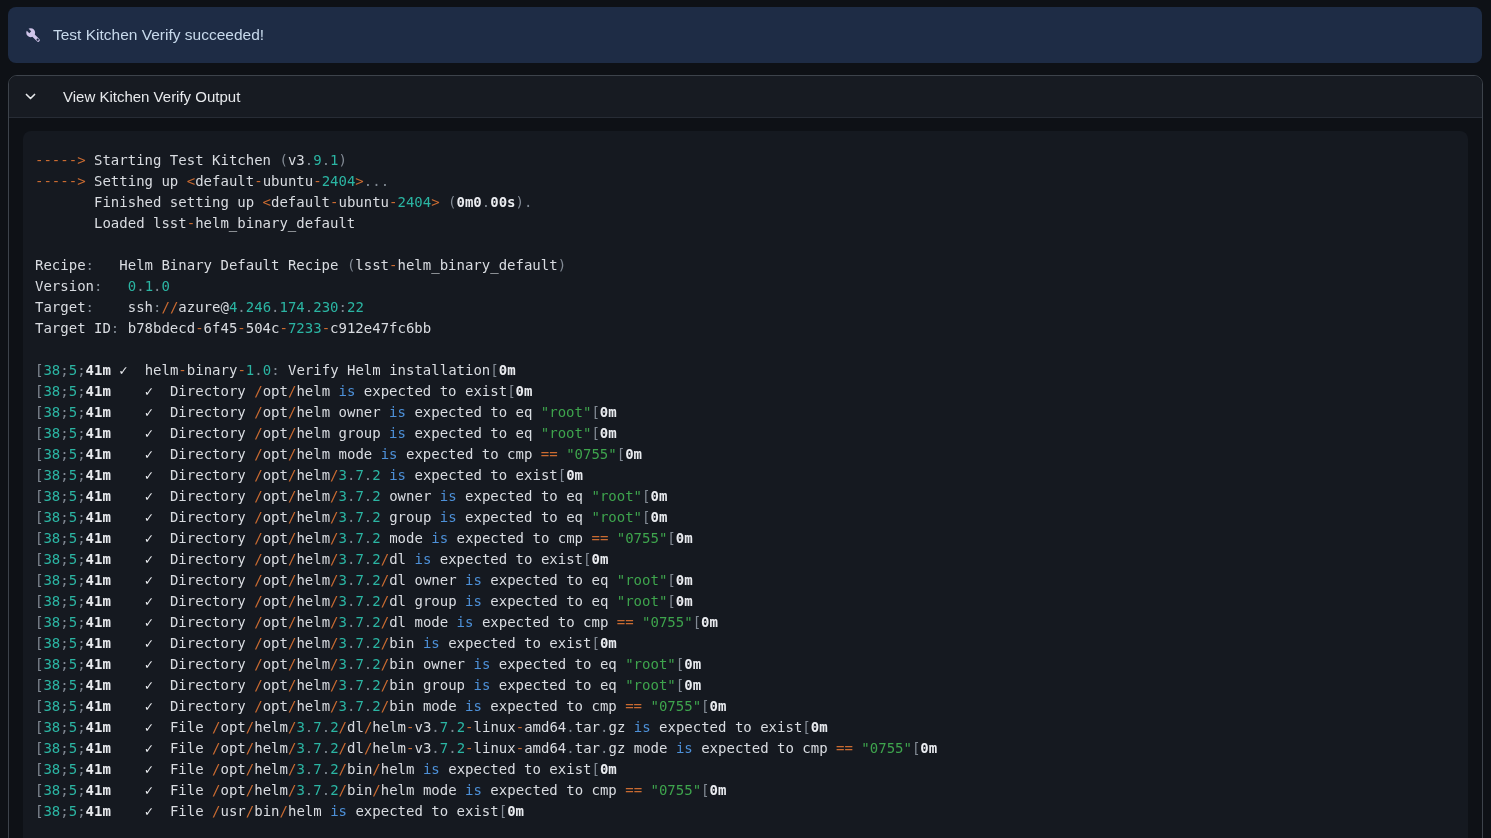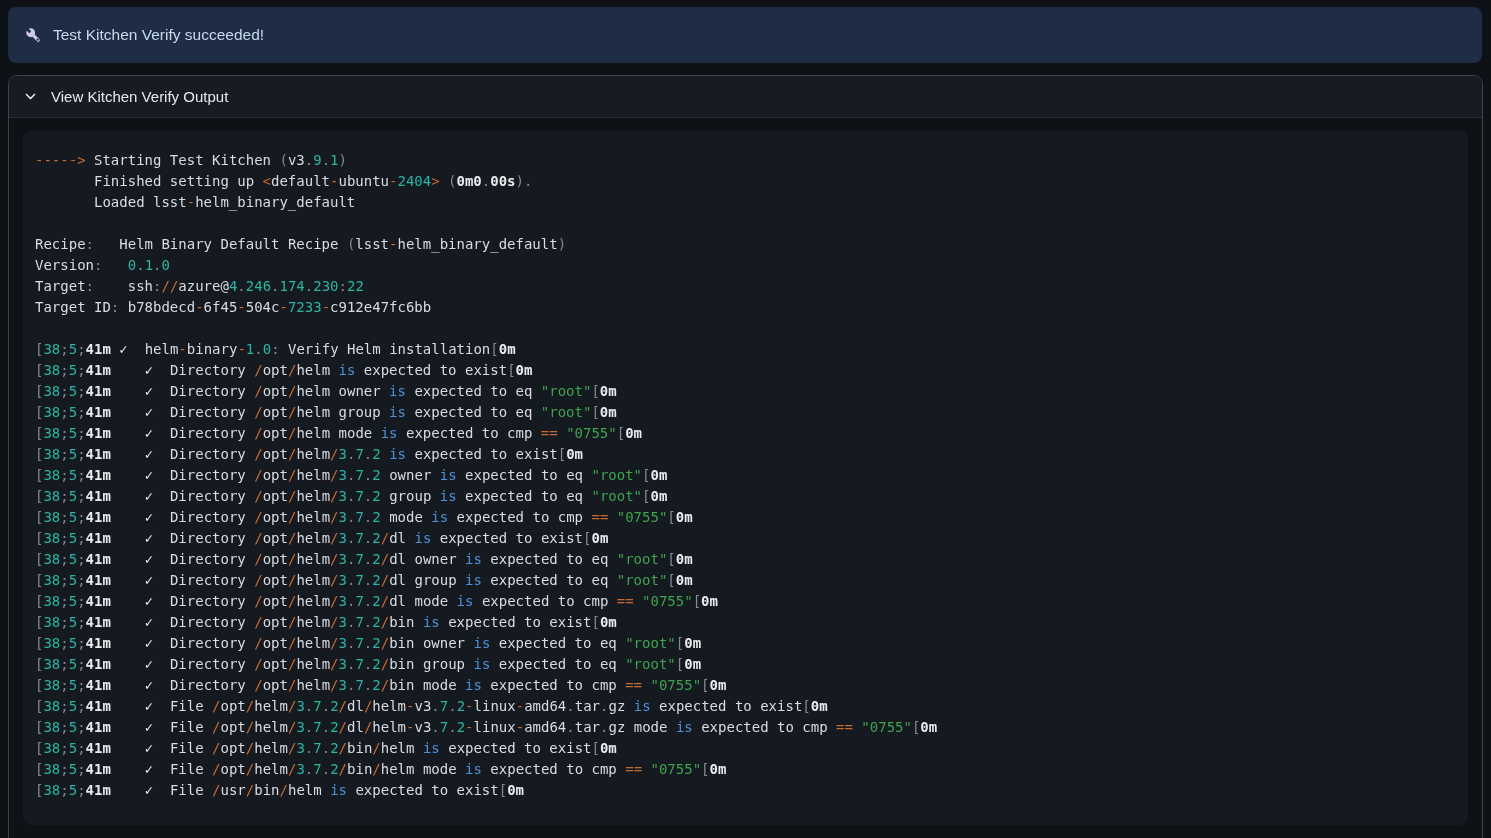--- a/index.html
+++ b/index.html
@@ -35,21 +35,21 @@
   .expander-header {
     height: 42px;
     display: flex; align-items: center; gap: 12px;
     padding: 0 13px;
     background: var(--header-bg, #171b22);
     border-bottom: 1px solid var(--divider, #272c35);
     border-radius: 8px 8px 0 0;
     cursor: pointer;
   }
   .chev { display: flex; align-items: center; color: #e7e9ec; padding: 0 2px; }
-  .expander-title { color: #e7e9ec; font-size: 15px; }
+  .expander-title { color: #e7e9ec; font-size: 15px; margin-left: 12px; }
 
   
   .terminal {
     margin: 13px 14px;
     background: var(--terminal-bg, #151920);
     border-radius: 8px;
     padding: 19px 12px 24px 12px;
     font-family: "DejaVu Sans Mono", monospace;
     font-size: 14px; line-height: 21px;
   }
@@ -84,20 +84,21 @@
     <span class="chev">
       <svg width="13" height="13" viewBox="0 0 16 16">
         <path d="M3 5.5 L8 10.5 L13 5.5" stroke="currentColor" stroke-width="2" fill="none" stroke-linecap="round" stroke-linejoin="round"></path>
       </svg>
     </span>
     <span class="expander-title">View Kitchen Verify Output</span>
   </div>
   <div class="expander-body">
     <div class="terminal">
         <div class="tl"><span class="sg-o">-----&gt; </span><span class="sg-w">Starting Test Kitchen </span><span class="sg-gr">(</span><span class="sg-w">v3</span><span class="sg-gr">.</span><span class="sg-t">9</span><span class="sg-gr">.</span><span class="sg-t">1</span><span class="sg-gr">)</span></div>
+        <div class="tl"><span class="sg-o">-----&gt; </span><span class="sg-w">Setting up </span><span class="sg-o">&lt;</span><span class="sg-w">default</span><span class="sg-o">-</span><span class="sg-w">ubuntu</span><span class="sg-o">-</span><span class="sg-t">2404</span><span class="sg-o">&gt;</span><span class="sg-gr">...</span></div>
         <div class="tl"><span class="sg-w">       Finished setting up </span><span class="sg-o">&lt;</span><span class="sg-w">default</span><span class="sg-o">-</span><span class="sg-w">ubuntu</span><span class="sg-o">-</span><span class="sg-t">2404</span><span class="sg-o">&gt;</span><span class="sg-w"> </span><span class="sg-gr">(</span><span class="sg-n">0m0</span><span class="sg-gr">.</span><span class="sg-n">00s</span><span class="sg-gr">).</span></div>
         <div class="tl"><span class="sg-w">       Loaded lsst</span><span class="sg-o">-</span><span class="sg-w">helm_binary_default</span></div>
         <div class="tl"></div>
         <div class="tl"><span class="sg-w">Recipe</span><span class="sg-gr">:</span><span class="sg-w">   Helm Binary Default Recipe </span><span class="sg-gr">(</span><span class="sg-w">lsst</span><span class="sg-o">-</span><span class="sg-w">helm_binary_default</span><span class="sg-gr">)</span></div>
         <div class="tl"><span class="sg-w">Version</span><span class="sg-gr">:</span><span class="sg-w">   </span><span class="sg-t">0</span><span class="sg-gr">.</span><span class="sg-t">1</span><span class="sg-gr">.</span><span class="sg-t">0</span></div>
         <div class="tl"><span class="sg-w">Target</span><span class="sg-gr">:</span><span class="sg-w">    ssh</span><span class="sg-gr">:</span><span class="sg-o">//</span><span class="sg-w">azure@</span><span class="sg-t">4</span><span class="sg-gr">.</span><span class="sg-t">246</span><span class="sg-gr">.</span><span class="sg-t">174</span><span class="sg-gr">.</span><span class="sg-t">230</span><span class="sg-gr">:</span><span class="sg-t">22</span></div>
         <div class="tl"><span class="sg-w">Target ID</span><span class="sg-gr">:</span><span class="sg-w"> b78bdecd</span><span class="sg-o">-</span><span class="sg-w">6f45</span><span class="sg-o">-</span><span class="sg-w">504c</span><span class="sg-o">-</span><span class="sg-t">7233</span><span class="sg-o">-</span><span class="sg-w">c912e47fc6bb</span></div>
         <div class="tl"></div>
         <div class="tl"><span class="sg-gr">[</span><span class="sg-t">38</span><span class="sg-gr">;</span><span class="sg-t">5</span><span class="sg-gr">;</span><span class="sg-n">41m</span><span class="sg-w"> </span><span class="sg-n">✓</span><span class="sg-w">  </span><span class="sg-w">helm</span><span class="sg-o">-</span><span class="sg-w">binary</span><span class="sg-o">-</span><span class="sg-t">1</span><span class="sg-gr">.</span><span class="sg-t">0</span><span class="sg-gr">:</span><span class="sg-w"> Verify Helm installation</span><span class="sg-gr">[</span><span class="sg-n">0m</span></div>
         <div class="tl"><span class="sg-gr">[</span><span class="sg-t">38</span><span class="sg-gr">;</span><span class="sg-t">5</span><span class="sg-gr">;</span><span class="sg-n">41m</span><span class="sg-w">    </span><span class="sg-n">✓</span><span class="sg-w">  </span><span class="sg-w">Directory </span><span class="sg-o">/</span><span class="sg-w">opt</span><span class="sg-o">/</span><span class="sg-w">helm </span><span class="sg-b">is</span><span class="sg-w"> expected to exist</span><span class="sg-gr">[</span><span class="sg-n">0m</span></div>

